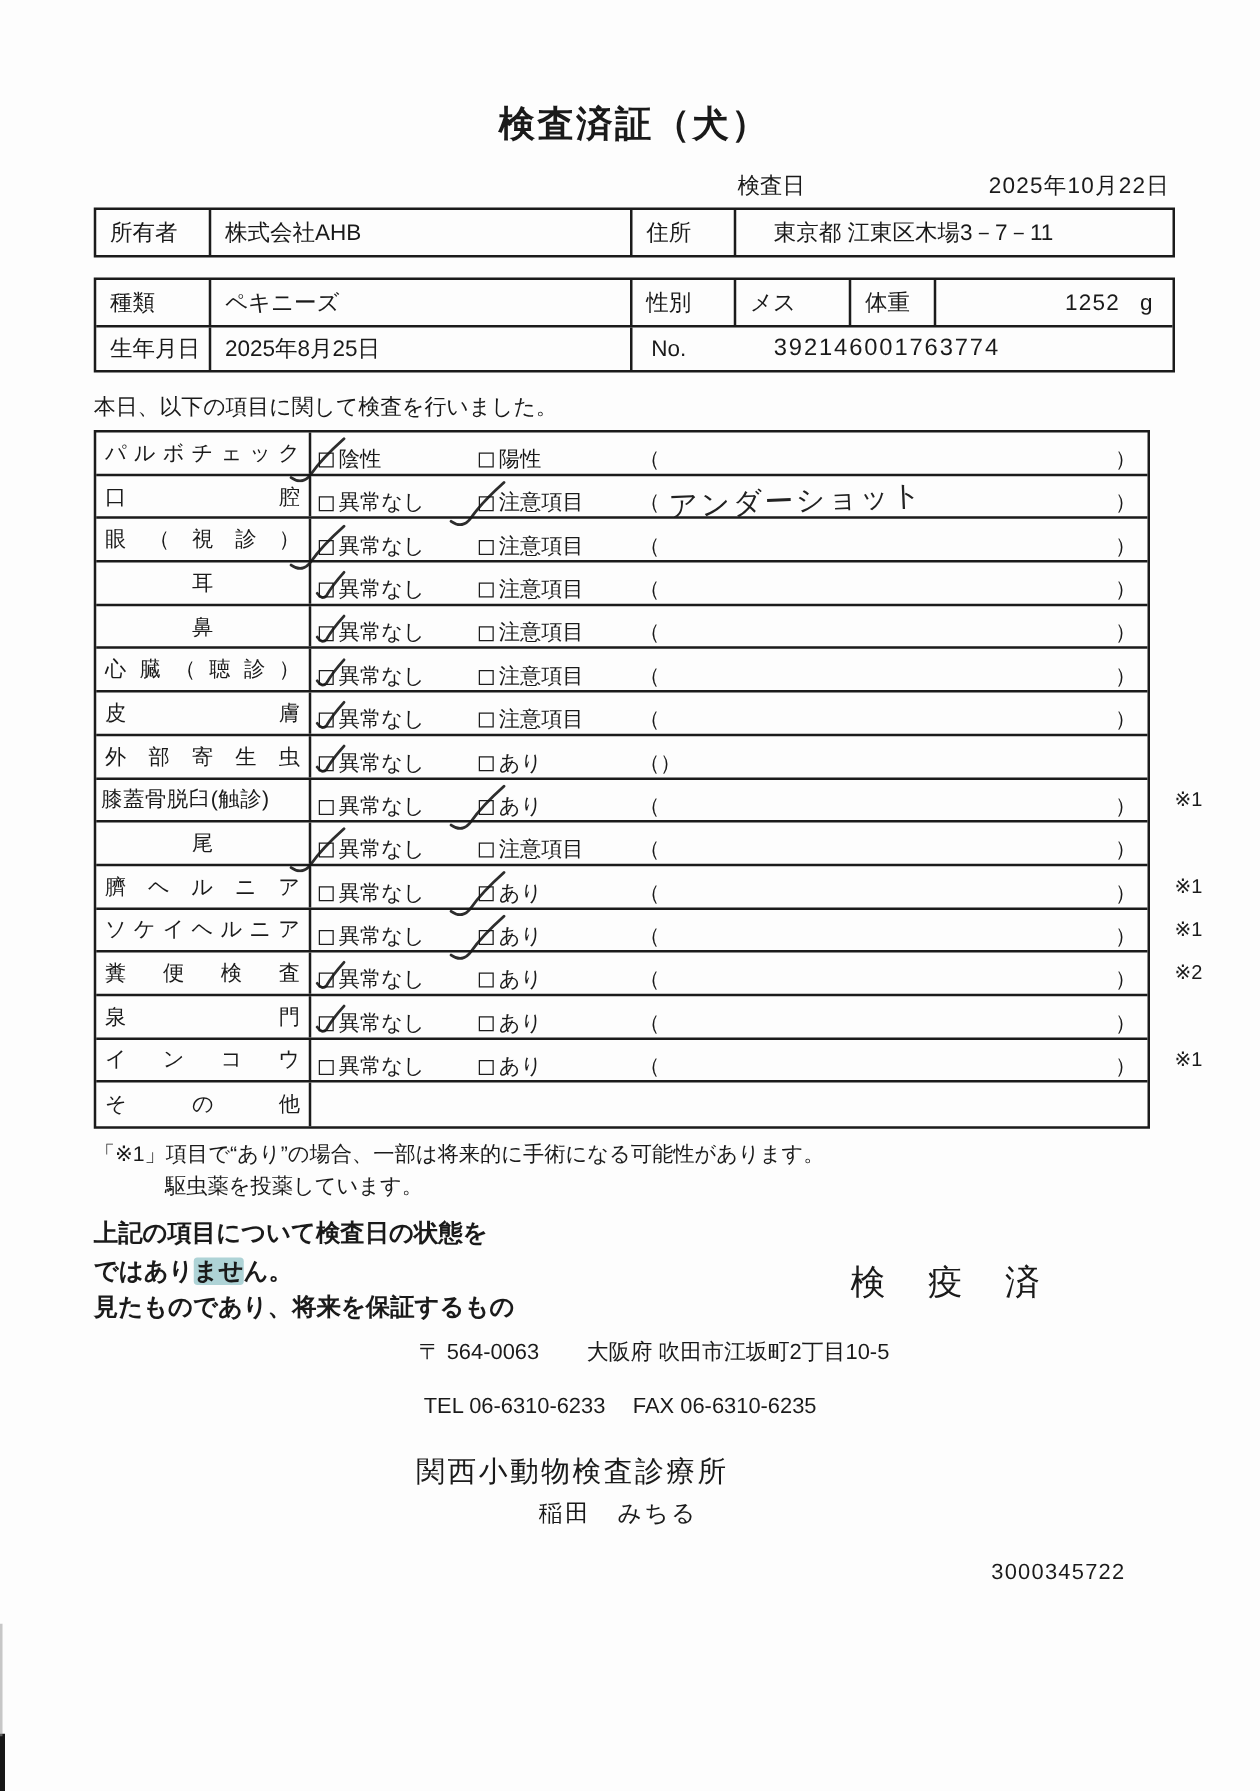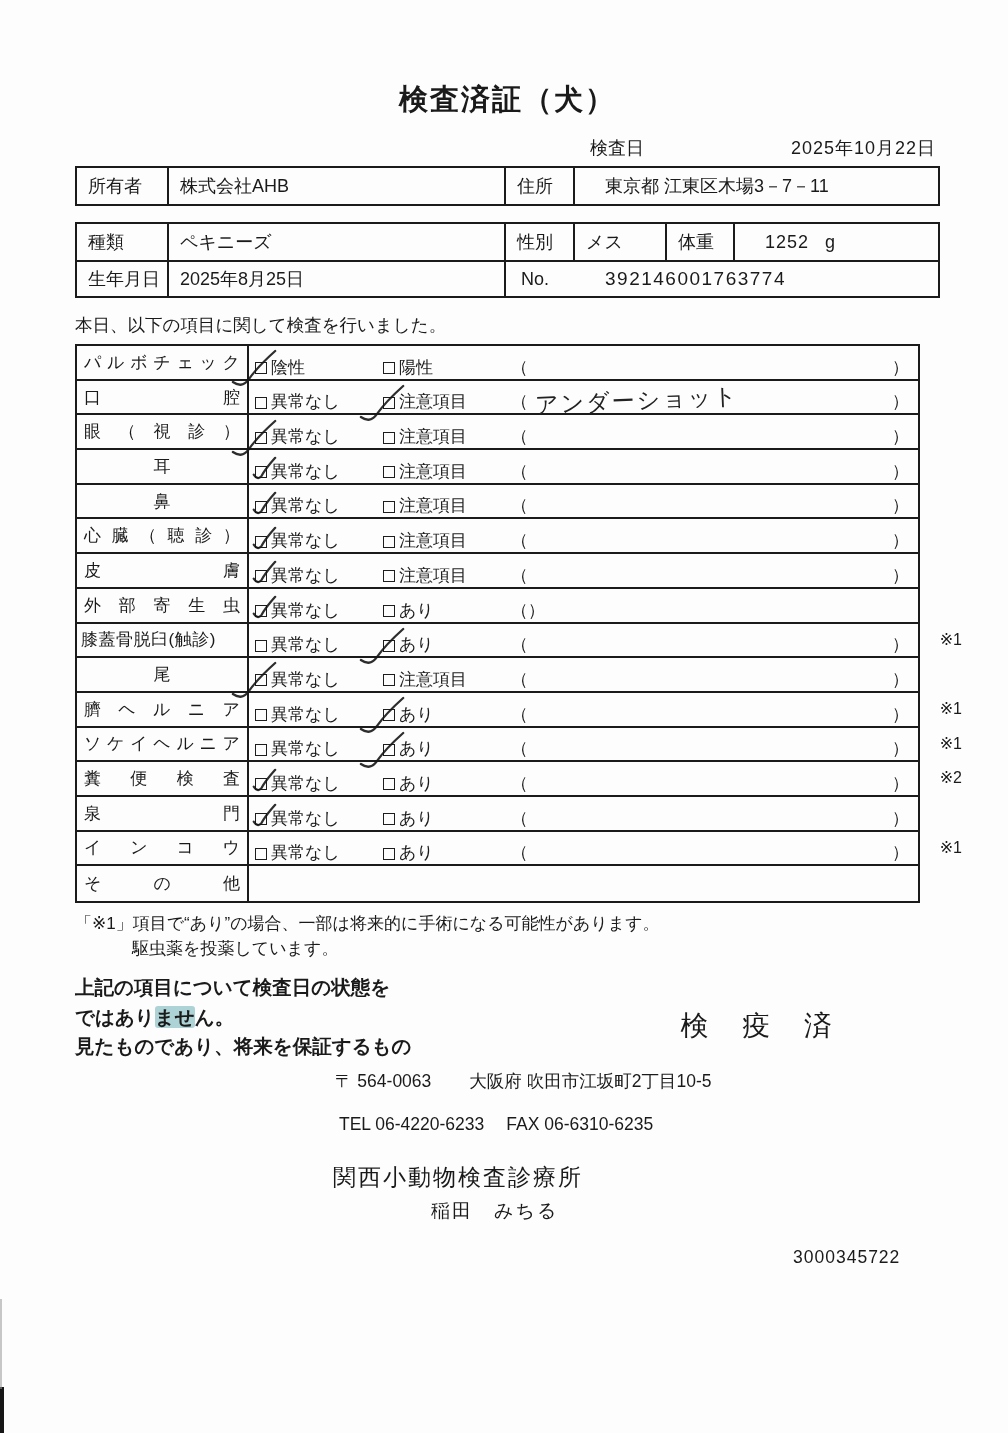--- a/index.html
+++ b/index.html
@@ -23,27 +23,27 @@
   .date-line .dl-label { margin-left: 515px; }
   .date-line .dl-value { margin-left: auto; padding-right: 4px; letter-spacing: 1px; }
 
   .t { width: 865px; border: 2px solid #1b1b1b; }
   .t-row { display: flex; height: 36px; }
   .t2 .t-row + .t-row { border-top: 2px solid #1b1b1b; }
   .cell { display: flex; align-items: center; padding: 0 11px; font-size: 18px; white-space: nowrap; }
   .br { border-right: 2px solid #1b1b1b; }
   .w-label { width: 92px; flex: none; }
   .w-val1 { width: 337px; flex: none; }
-  .w-label2 { width: 69px; flex: none; }
+  .w-label2 { width: 83px; flex: none; }
   .w-sex { width: 92px; flex: none; }
   .w-wlabel { width: 68px; flex: none; }
   .grow { flex: 1; margin-left: 19px; }
   .t-owner { margin-top: 6px; }
   .t-animal { margin-top: 16px; }
-  .weight-cell { padding-right: 2px; }
+  .weight-cell { justify-content: flex-end; padding-right: 16px; }
   .weight-cell .wv { margin-right: 16px; letter-spacing: 1px; }
   .no-cell { padding-left: 15px; }
   .no-value { font-size: 19px; letter-spacing: 1.5px; }
 
   .intro { margin-top: 15px; font-size: 17.5px; }
 
   .exam-table {
     margin-top: 7px; width: 845px;
     border: 2px solid #1b1b1b;
   }
@@ -429,21 +429,21 @@
       <div><span>ではあり</span><span class="hl">ませ</span><span>ん。</span></div>
       <div>見たものであり、将来を保証するもの</div>
     </div>
     <div class="stamp">検 疫 済</div>
   </div>
 
   <div class="postal-line">
     <span>〒 564-0063</span><span class="gap"></span><span>大阪府 吹田市江坂町2丁目10-5</span>
   </div>
   <div class="tel-line">
-    <span>TEL 06-4220-6233</span><span class="gap"></span><span>FAX 06-6310-6235</span>
+    <span>TEL 06-6310-6233</span><span class="gap"></span><span>FAX 06-6310-6235</span>
   </div>
   <div class="clinic-name">関西小動物検査診療所</div>
   <div class="vet-name">稲田　みちる</div>
   <div class="serial">3000345722</div>
 
 </div>
 
 <div class="scan-edge"></div>
 <div class="scan-edge2"></div>
 

